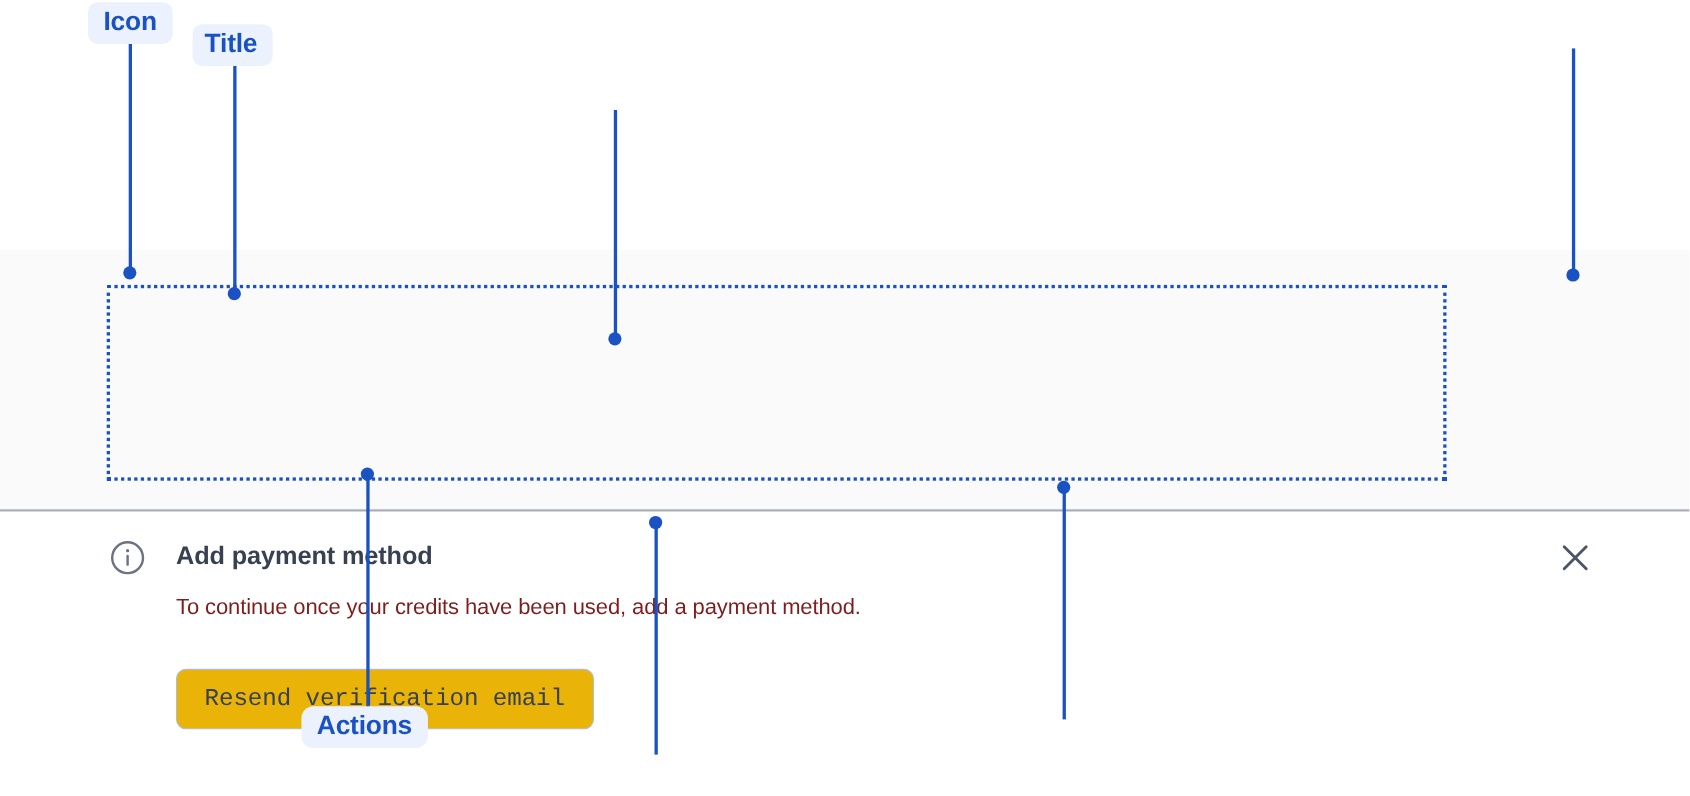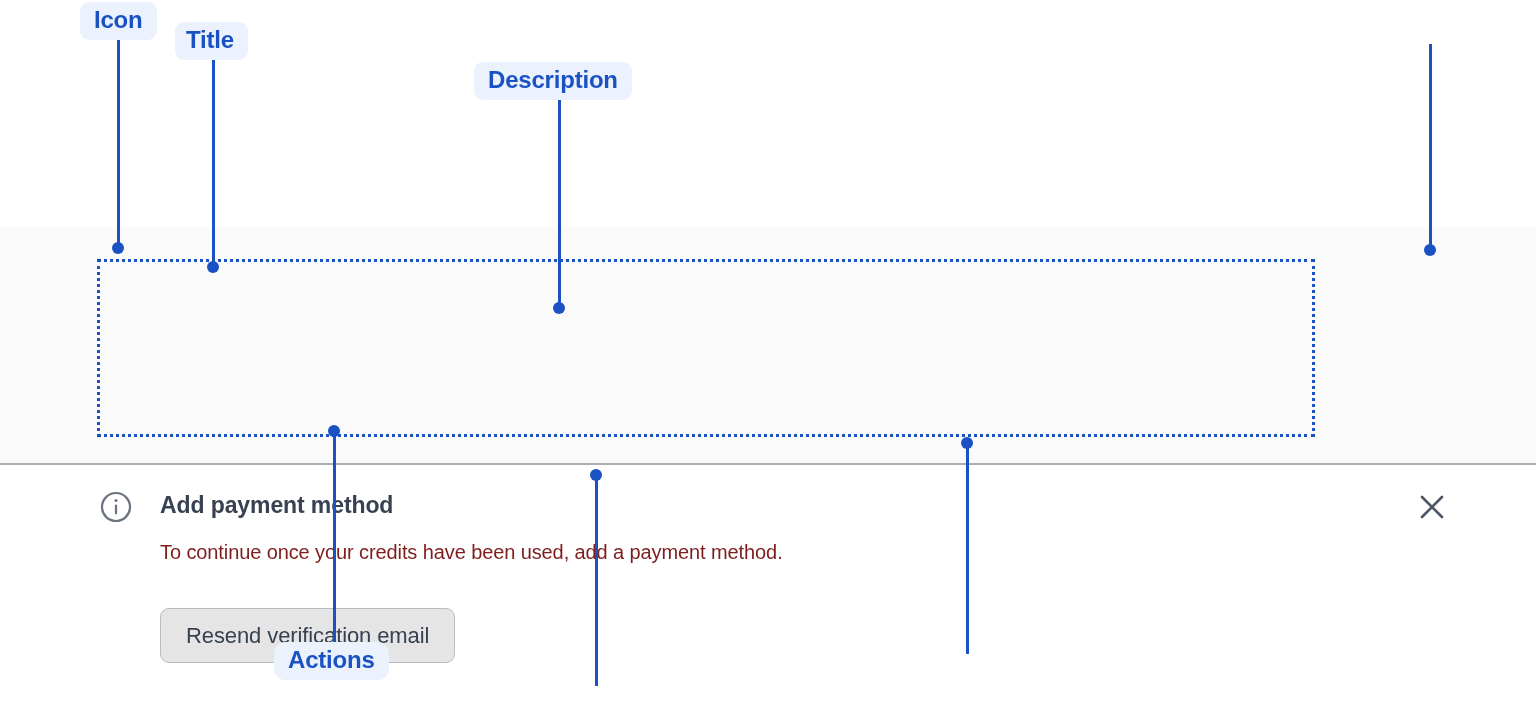--- a/index.html
+++ b/index.html
@@ -72,24 +72,24 @@
     letter-spacing: -0.1px;
     white-space: nowrap;
   }
 
   .action-button {
     position: absolute;
     left: 160px;
     top: 381px;
     height: 55px;
     padding: 0 25px;
-    background: #e5e5e5;
+    background: #eab308;
     border: 1.5px solid #b8bcc2;
     border-radius: 9px;
-    font-family: Liberation Sans, sans-serif;
+    font-family: Liberation Mono, monospace;
     font-size: 22px;
     color: #374151;
     letter-spacing: -0.1px;
     line-height: 52px;
     white-space: nowrap;
     cursor: pointer;
   }
 
   .dismiss-button {
     position: absolute;
@@ -159,21 +159,20 @@
   <div class="content-outline"></div>
 
   <div class="anno-label" style="left:80px;  top:2px;text-align:center;">Icon</div>
   <div class="anno-line" style="left:117px; top:40px;  height:209px;"></div>
   <div class="anno-dot" style="left:112px; top:242px;"></div>
 
   <div class="anno-label" style="left:175px; top:22px;padding-left:11px;">Title</div>
   <div class="anno-line" style="left:212px; top:60px;  height:206px;"></div>
   <div class="anno-dot" style="left:207px; top:261px;"></div>
 
-  <div class="anno-label" style="left:474px; top:62px;">Description</div>
   <div class="anno-line" style="left:558px; top:100px; height:209px;"></div>
   <div class="anno-dot" style="left:553px; top:302px;"></div>
 
   <div class="anno-line" style="left:1429px; top:44px; height:207px;"></div>
   <div class="anno-dot" style="left:1424px; top:244px;"></div>
 
   <div class="anno-label" style="left:274px; top:642px;border-radius:11px;">Actions</div>
   <div class="anno-line" style="left:333px; top:436px; height:206px;"></div>
   <div class="anno-dot" style="left:328px; top:425px;"></div>
 

